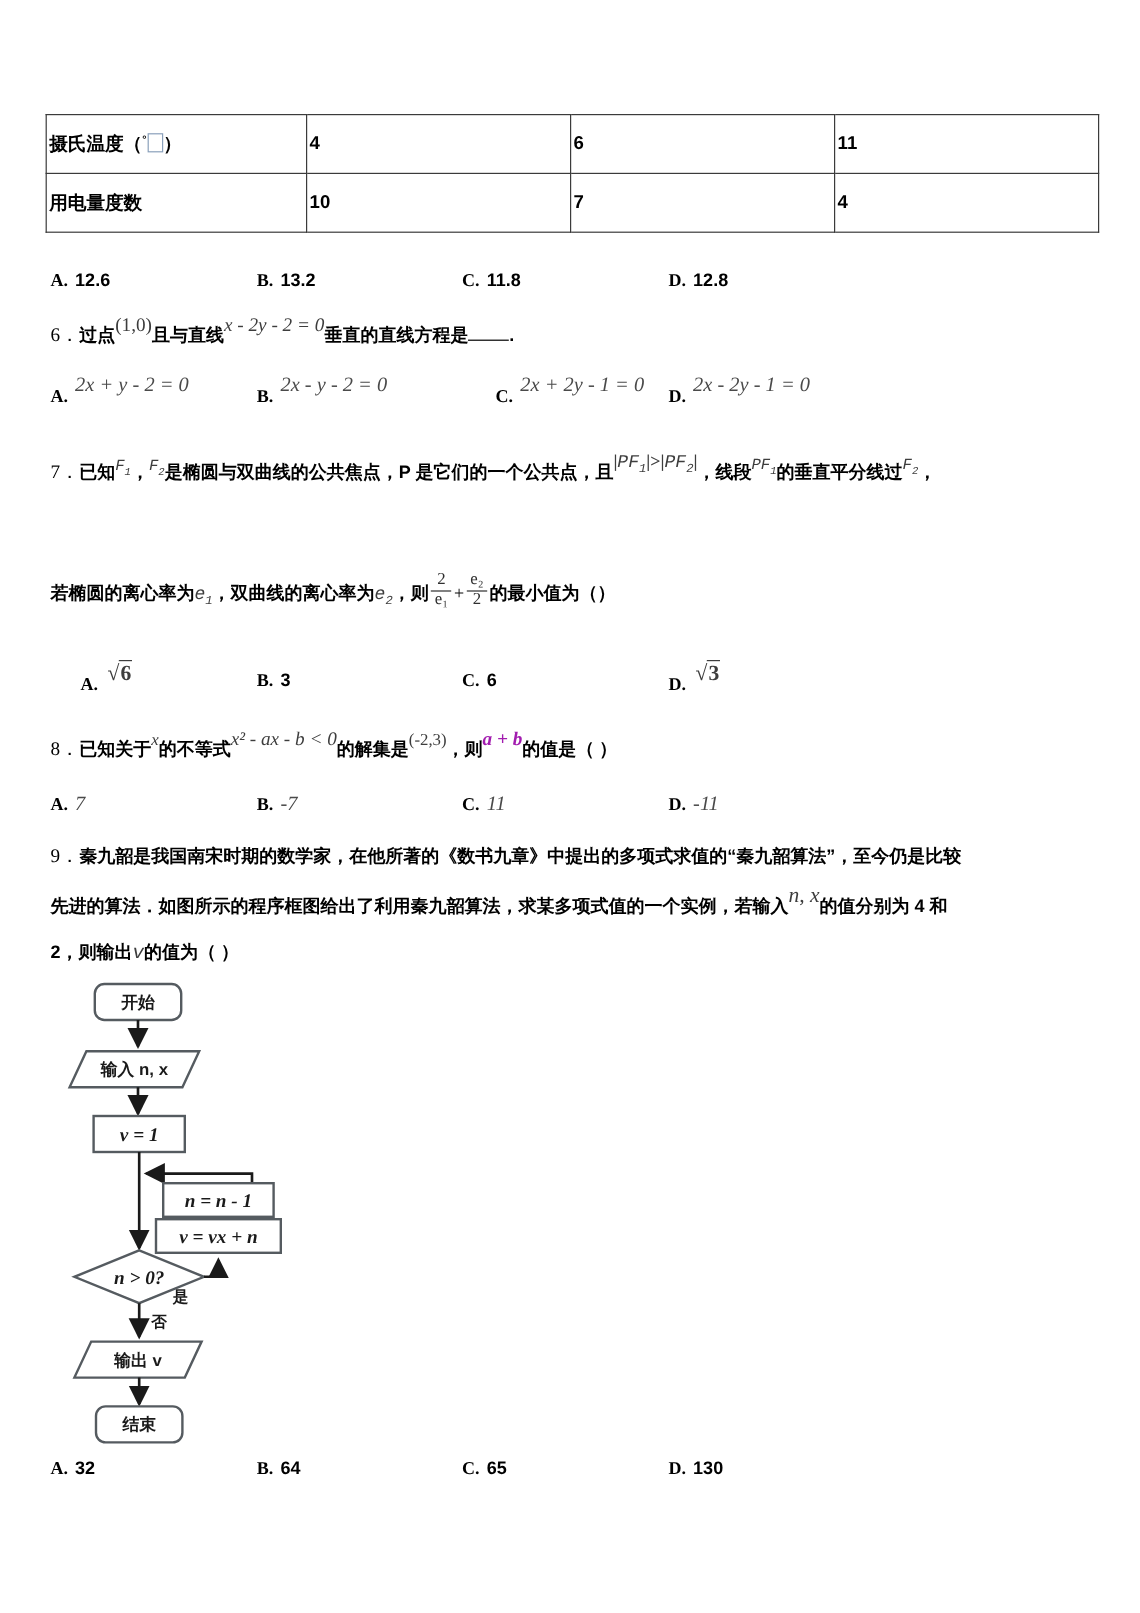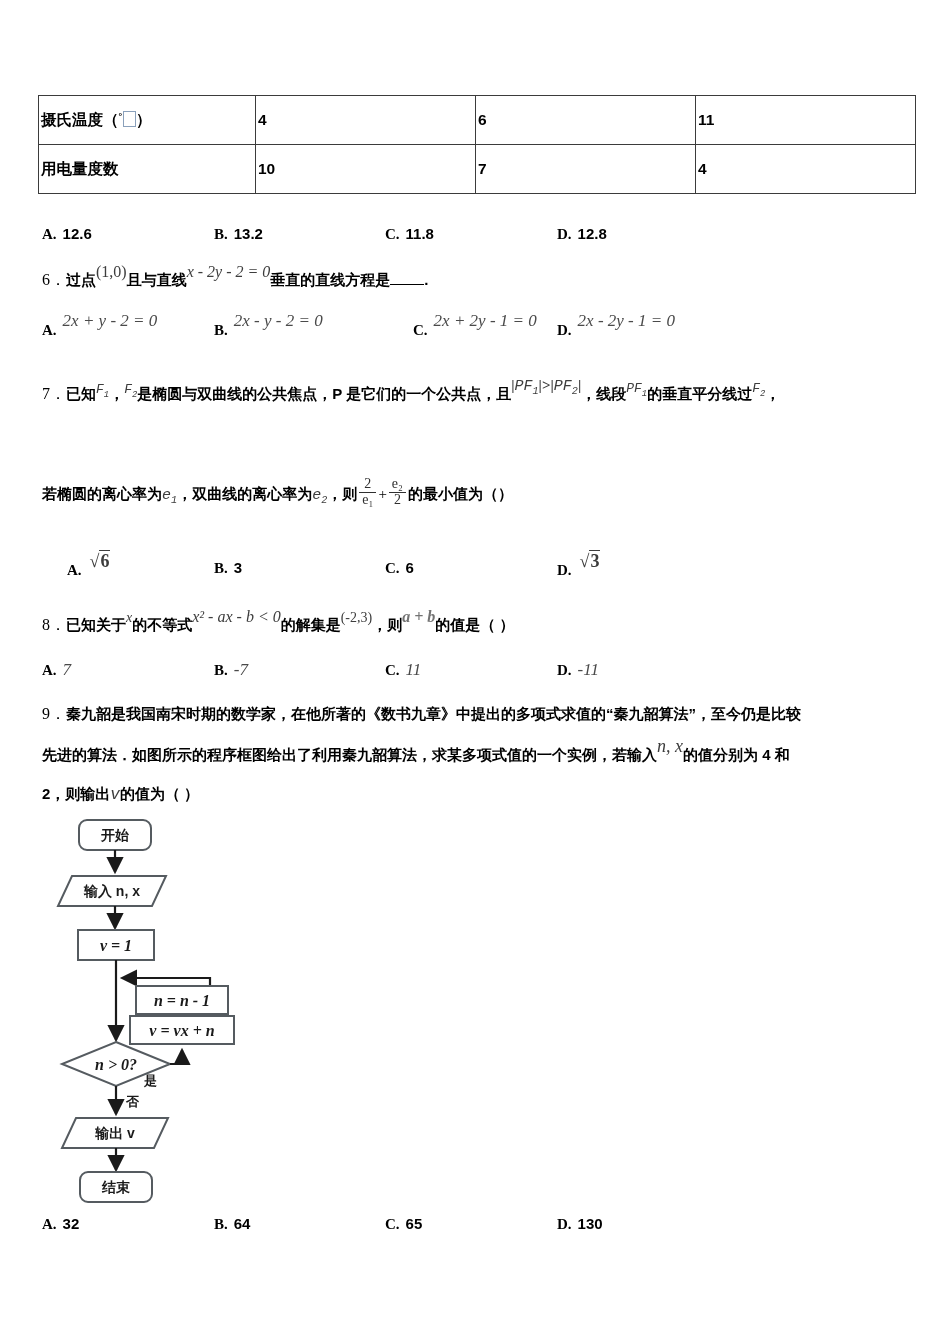--- a/index.html
+++ b/index.html
@@ -159,21 +159,21 @@
   </div>
 
   <div class="opt-row" style="top:553px;height:30px;">
     <span class="opt" style="left:0px;top:6px;margin-left:25px;"><span class="lbl">A.</span><span class="radic" style="margin-left:8px;position:relative;top:-8px;">√<span class="bar">6</span></span></span>
     <span class="opt" style="left:172px;top:6px;"><span class="lbl">B.</span><span class="val">3</span></span>
     <span class="opt" style="left:343px;top:6px;"><span class="lbl">C.</span><span class="val">6</span></span>
     <span class="opt" style="left:515px;top:6px;"><span class="lbl">D.</span><span class="radic" style="margin-left:8px;position:relative;top:-8px;">√<span class="bar">3</span></span></span>
   </div>
 
   <div class="qline" style="top:613px;">
-    <span class="qnum">8．</span><span>已知关于</span><span class="mup" style="font-size:14px;">x</span><span>的不等式</span><span class="mup">x² - ax - b &lt; 0</span><span>的解集是</span><span class="mup" style="font-style:normal;font-size:14px;">(-2,3)</span><span>，则</span><span class="mup" style="font-weight:bold;color:#737373;">a + b</span><span>的值是（    ）</span>
+    <span class="qnum">8．</span><span>已知关于</span><span class="mup" style="font-size:14px;">x</span><span>的不等式</span><span class="mup">x² - ax - b &lt; 0</span><span>的解集是</span><span class="mup" style="font-style:normal;font-size:14px;">(-2,3)</span><span>，则</span><span class="mup" style="font-weight:bold;color:#a21caf;">a + b</span><span>的值是（    ）</span>
   </div>
 
   <div class="opt-row" style="top:660px;">
     <span class="opt" style="left:0px;"><span class="lbl">A.</span><span class="mathval">7</span></span>
     <span class="opt" style="left:172px;"><span class="lbl">B.</span><span class="mathval">-7</span></span>
     <span class="opt" style="left:343px;"><span class="lbl">C.</span><span class="mathval">11</span></span>
     <span class="opt" style="left:515px;"><span class="lbl">D.</span><span class="mathval">-11</span></span>
   </div>
 
   <div class="qline" style="top:702px;">

